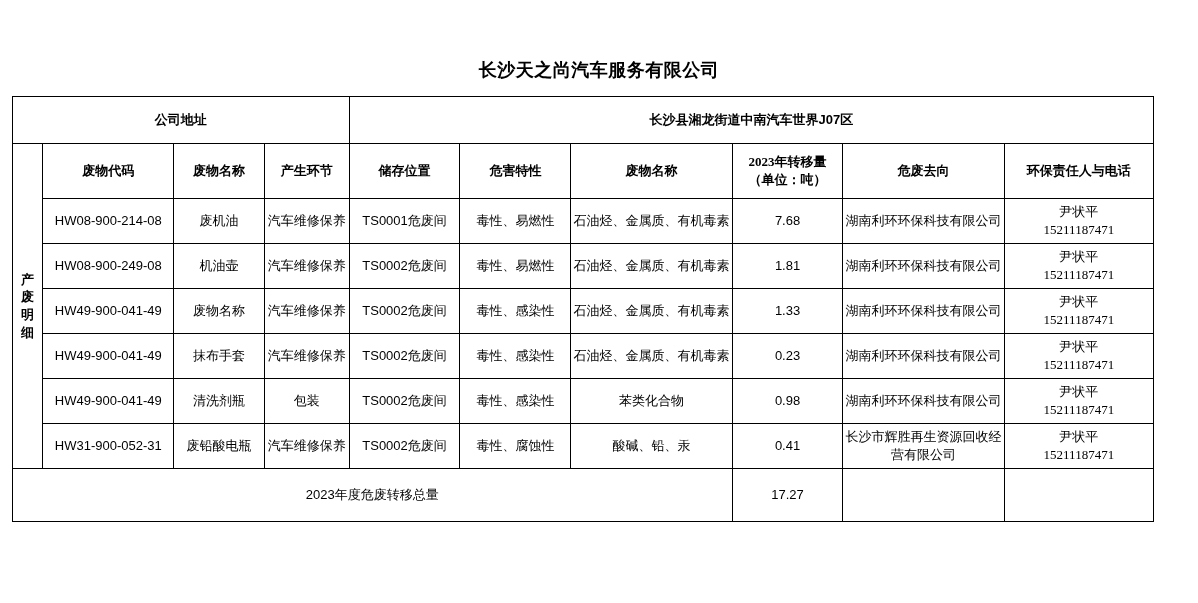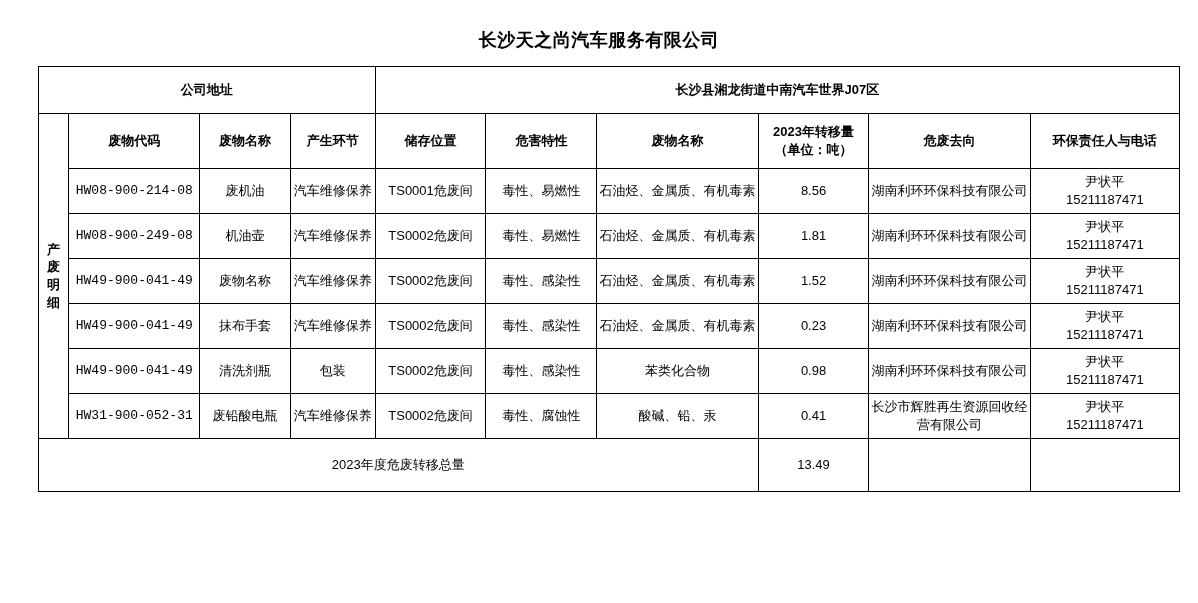--- a/index.html
+++ b/index.html
@@ -16,26 +16,26 @@
   #page {
     position: relative;
     width: 1198px;
     height: 603px;
     box-sizing: border-box;
   }
   .doc-title {
     text-align: center;
     font-size: 18px;
     font-weight: bold;
-    padding-top: 28px;
+    padding-top: 58px;
     padding-bottom: 14px;
     letter-spacing: 0.5px;
   }
   .table-wrap {
-    padding: 0 38px;
+    padding: 0 12px;
   }
   table.main {
     border-collapse: collapse;
     width: 1142px;
     table-layout: fixed;
   }
   table.main td {
     border: 1px solid #000000;
     text-align: center;
     vertical-align: middle;
@@ -66,26 +66,27 @@
     padding: 0;
   }
   .vert-label span {
     display: block;
   }
   .data-row td {
     height: 38px;
   }
   .two-line {
     line-height: 1.25;
+    font-family: Liberation Serif, serif;
   }
   .total-row td {
     height: 46px;
     font-size: 14px;
   }
-  .nowrap { white-space: nowrap; font-family: Liberation Mono, monospace; }
+  .nowrap { white-space: nowrap; }
   .small-wrap { font-size: 12.5px; line-height: 1.3; }
 </style>
 </head>
 <body>
 
 <div id="page">
 
   <div class="doc-title">长沙天之尚汽车服务有限公司</div>
 
   <div class="table-wrap">
@@ -130,21 +131,21 @@
         <td>环保责任人与电话</td>
       </tr>
 
       <tr class="data-row">
         <td class="nowrap">HW08-900-214-08</td>
         <td>废机油</td>
         <td class="small-wrap">汽车维修保养</td>
         <td class="small-wrap">TS0001危废间</td>
         <td class="small-wrap">毒性、易燃性</td>
         <td class="small-wrap">石油烃、金属质、有机毒素</td>
-        <td>8.56</td>
+        <td>7.68</td>
         <td class="small-wrap">湖南利环环保科技有限公司</td>
         <td class="small-wrap two-line">
           <div>尹状平</div>
           <div>15211187471</div>
         </td>
       </tr>
 
       <tr class="data-row">
         <td class="nowrap">HW08-900-249-08</td>
         <td>机油壶</td>
@@ -160,21 +161,21 @@
         </td>
       </tr>
 
       <tr class="data-row">
         <td class="nowrap">HW49-900-041-49</td>
         <td>废物名称</td>
         <td class="small-wrap">汽车维修保养</td>
         <td class="small-wrap">TS0002危废间</td>
         <td class="small-wrap">毒性、感染性</td>
         <td class="small-wrap">石油烃、金属质、有机毒素</td>
-        <td>1.52</td>
+        <td>1.33</td>
         <td class="small-wrap">湖南利环环保科技有限公司</td>
         <td class="small-wrap two-line">
           <div>尹状平</div>
           <div>15211187471</div>
         </td>
       </tr>
 
       <tr class="data-row">
         <td class="nowrap">HW49-900-041-49</td>
         <td>抹布手套</td>
@@ -215,21 +216,21 @@
         <td>0.41</td>
         <td class="small-wrap">长沙市辉胜再生资源回收经营有限公司</td>
         <td class="small-wrap two-line">
           <div>尹状平</div>
           <div>15211187471</div>
         </td>
       </tr>
 
       <tr class="total-row">
         <td colspan="7">2023年度危废转移总量</td>
-        <td>13.49</td>
+        <td>17.27</td>
         <td></td>
         <td></td>
       </tr>
 
     </tbody>
       </table>
   </div>
 </div>
 
 </body></html>

